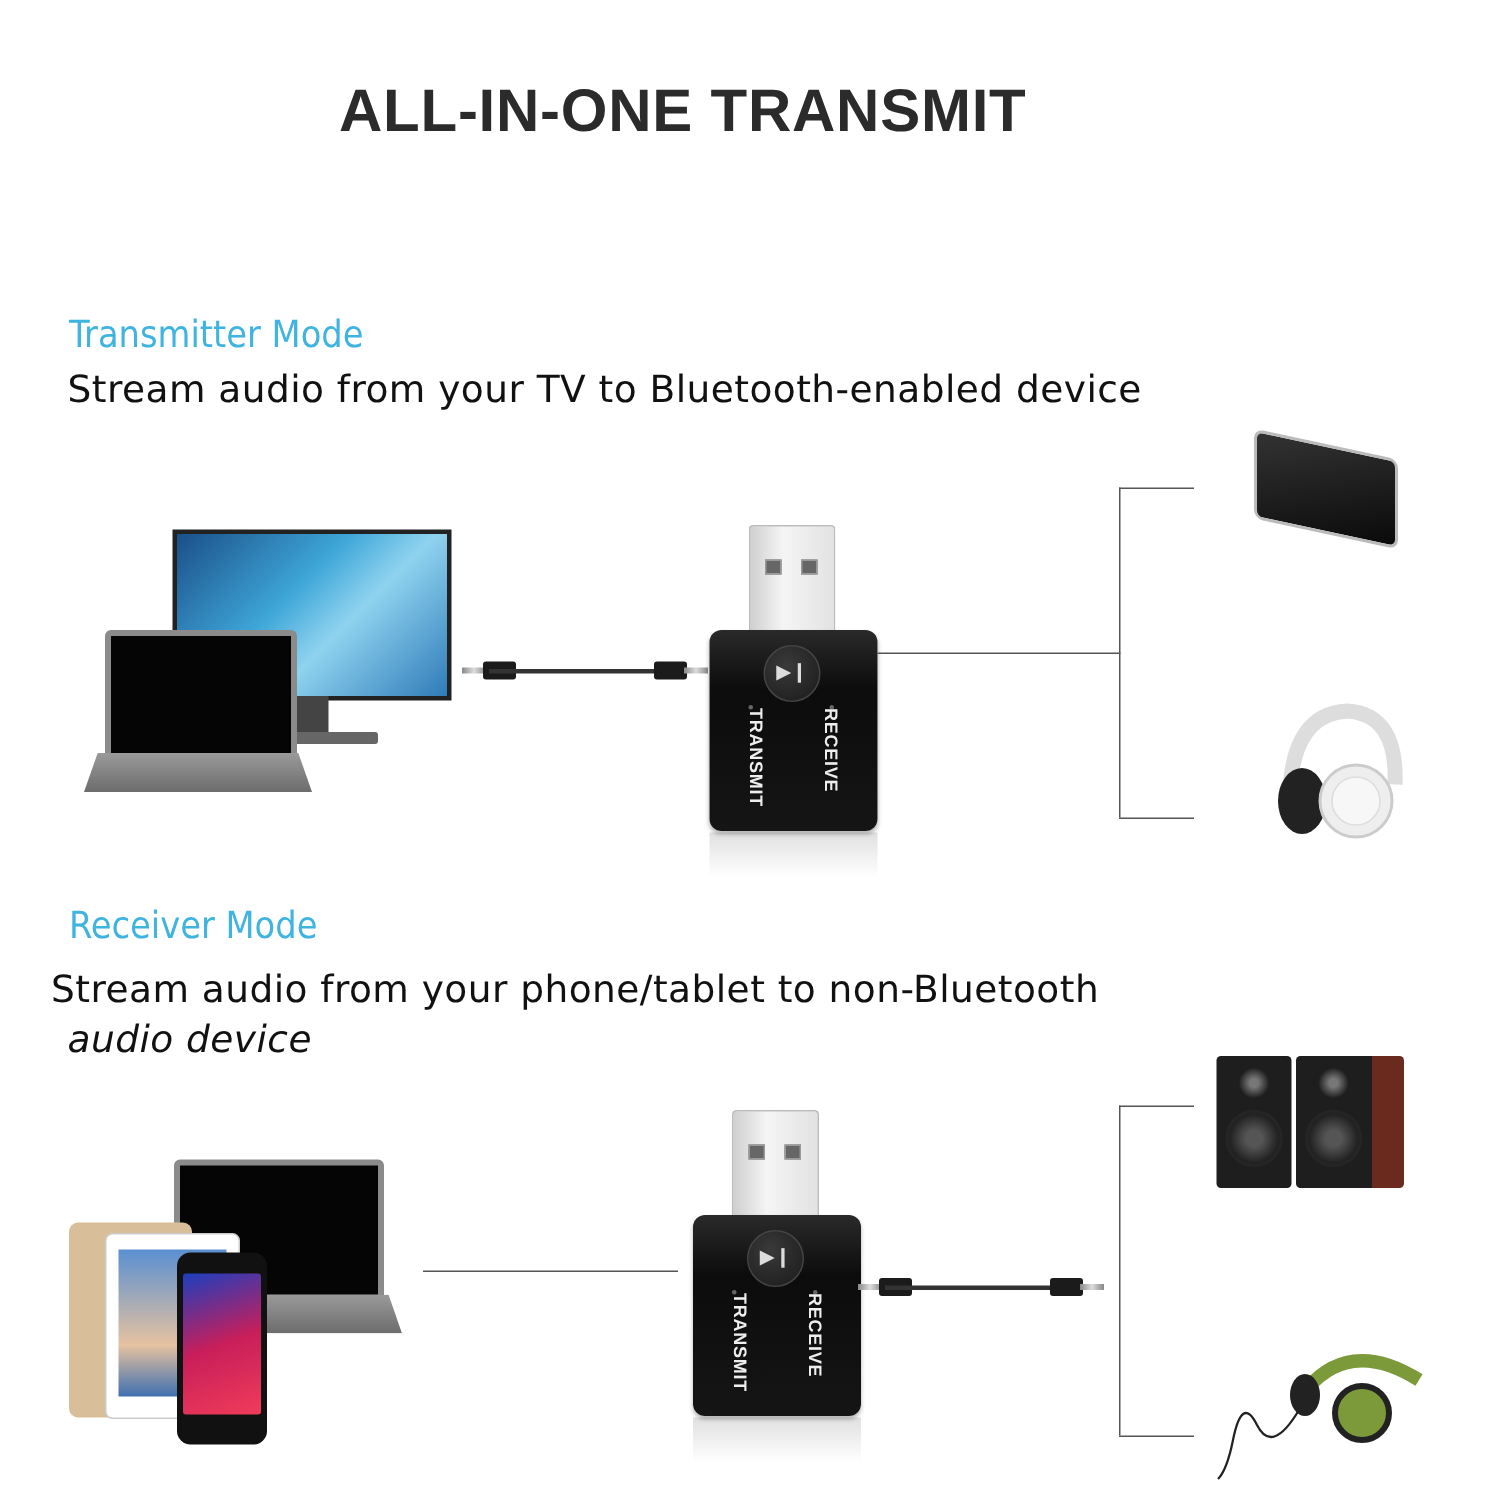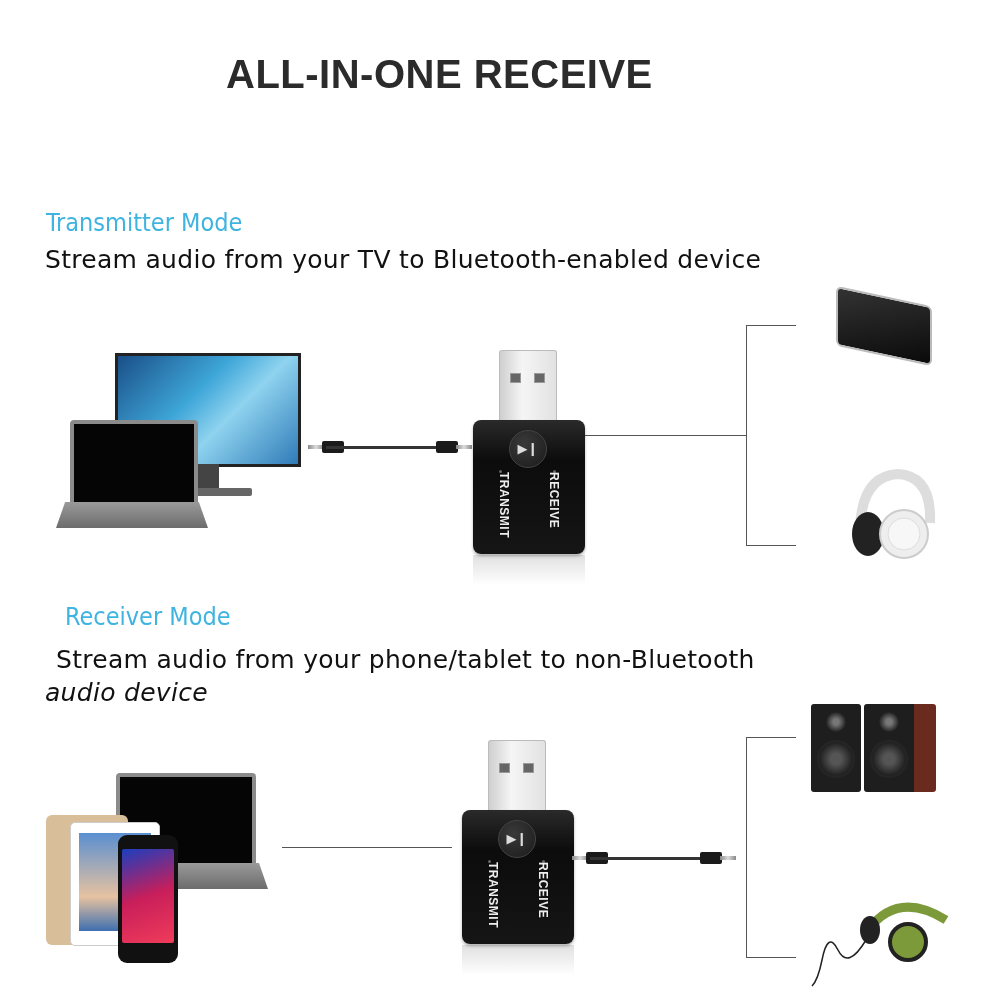--- a/index.html
+++ b/index.html
@@ -34,21 +34,21 @@
   .spk{top:704px;width:50px;height:88px;background:#1e1e1e;border-radius:3px;}
   .woofer{position:absolute;left:6px;top:36px;width:38px;height:38px;border-radius:50%;background:radial-gradient(circle,#555 20%,#222 60%,#333);}
   .tweeter{position:absolute;left:15px;top:8px;width:20px;height:20px;border-radius:50%;background:radial-gradient(circle,#777 20%,#222 70%);}
   .tablet{left:46px;top:815px;width:82px;height:130px;background:#d8bf9a;border-radius:6px;}
   .tablet-screen{left:70px;top:822px;width:88px;height:122px;background:#fff;border:1px solid #ccc;border-radius:5px;}
   .phone{left:118px;top:835px;width:60px;height:128px;background:#111;border-radius:9px;}
 </style>
 </head>
 <body>
 
-<div class="abs title">ALL-IN-ONE RECEIVE</div>
+<div class="abs title">ALL-IN-ONE TRANSMIT</div>
 
 <div class="abs mode" style="left:46px;top:208px;">Transmitter Mode</div>
 <div class="abs desc" style="left:45px;top:243px;">Stream audio from your TV to Bluetooth-enabled device</div>
 
 <div class="abs monitor"></div>
 <div class="abs mstand"></div>
 <div class="abs mbase"></div>
 <div class="abs laptop-screen" style="left:70px;top:420px;width:120px;height:78px;"></div>
 <div class="abs laptop-base" style="left:56px;top:502px;width:152px;height:26px;"></div>
 
@@ -83,22 +83,22 @@
 <div class="abs speaker-bt"></div>
 <div class="abs headphone-w">
   <svg width="96" height="92" viewBox="0 0 96 92">
     <path d="M18 60 Q20 8 56 6 Q90 8 88 55" fill="none" stroke="#ddd" stroke-width="10"></path>
     <ellipse cx="26" cy="66" rx="16" ry="22" fill="#222"></ellipse>
     <ellipse cx="62" cy="66" rx="24" ry="24" fill="#eee" stroke="#ccc" stroke-width="2"></ellipse>
     <ellipse cx="62" cy="66" rx="16" ry="16" fill="#f7f7f7" stroke="#ddd"></ellipse>
   </svg>
 </div>
 
-<div class="abs mode" style="left:46px;top:602px;margin-left:19px;">Receiver Mode</div>
-<div class="abs desc" style="left:56px;top:643px;">Stream audio from your phone/tablet to non-Bluetooth</div>
+<div class="abs mode" style="left:46px;top:602px;">Receiver Mode</div>
+<div class="abs desc" style="left:34px;top:643px;">Stream audio from your phone/tablet to non-Bluetooth</div>
 <div class="abs desc" style="left:45px;top:676px;font-style:italic;">audio device</div>
 
 <div class="abs laptop-screen" style="left:116px;top:773px;width:132px;height:86px;"></div>
 <div class="abs laptop-base" style="left:118px;top:863px;width:150px;height:26px;"></div>
 <div class="abs tablet"></div>
 <div class="abs tablet-screen">
   <div style="position:absolute;left:8px;top:10px;right:8px;bottom:14px;background:linear-gradient(180deg,#5a8fd1,#e6c2a0 65%,#3f6fb0);"></div>
 </div>
 <div class="abs phone">
   <div style="position:absolute;left:4px;top:14px;right:4px;bottom:20px;background:linear-gradient(160deg,#1b3fbf,#c81e5a 50%,#f03c5a);border-radius:2px;"></div>

